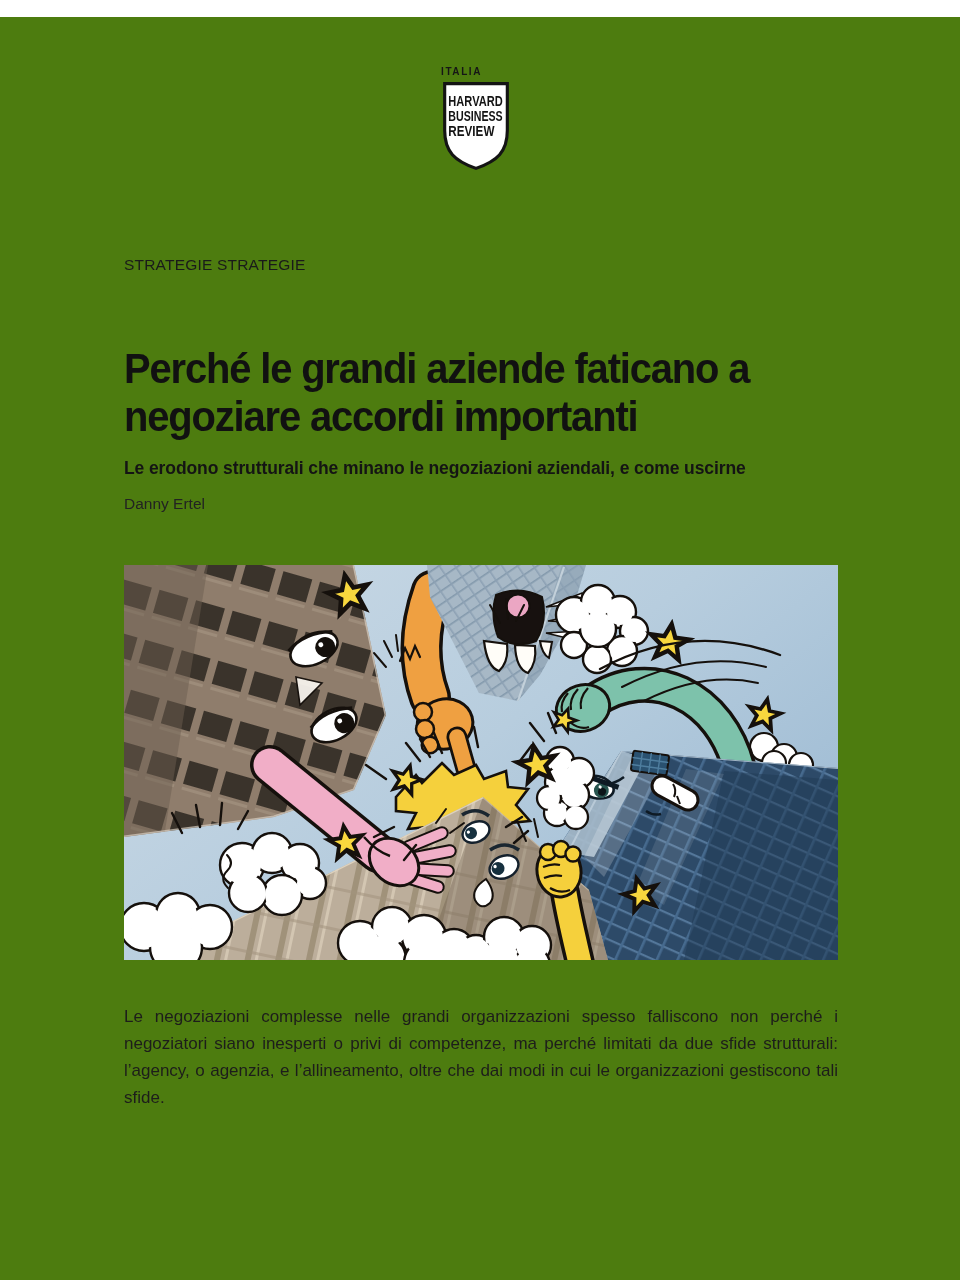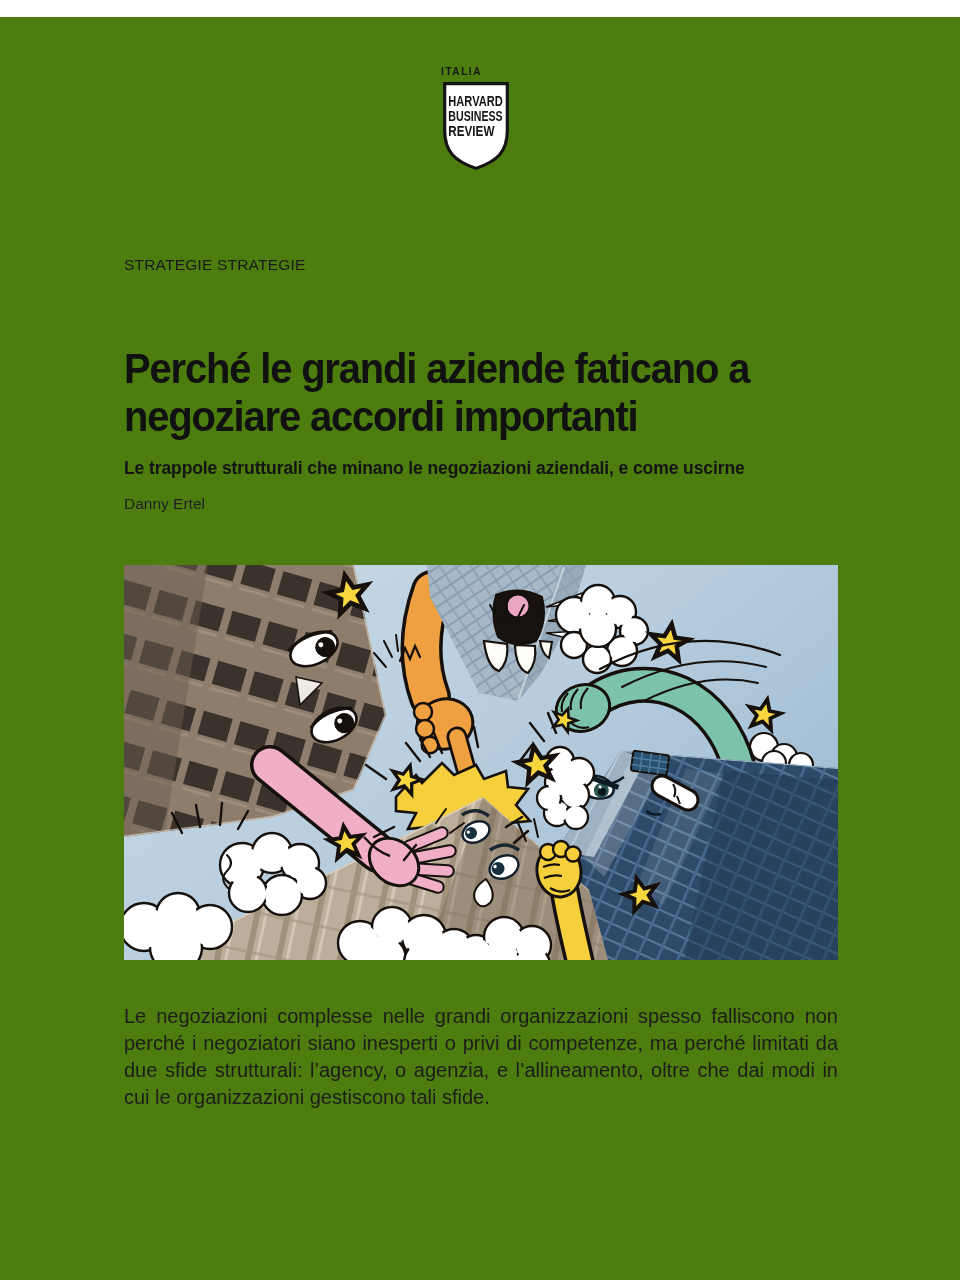--- a/index.html
+++ b/index.html
@@ -12,21 +12,21 @@
   .title{position:absolute;left:124px;top:328px;width:760px;margin:0;
          font-size:42px;font-weight:bold;letter-spacing:-1.2px;line-height:48px;color:#111;
          transform:scaleX(.95);transform-origin:0 0;white-space:nowrap;}
   .tline{display:block;}
   .subtitle{position:absolute;left:124px;top:441px;width:760px;font-size:17.5px;font-weight:bold;
             letter-spacing:-.1px;color:#141414;white-space:nowrap;}
   .author{position:absolute;left:124px;top:478px;font-size:15.5px;color:#222;text-align:center;}
   .hero{position:absolute;left:124px;top:548px;width:714px;height:395px;margin:0;}
   .hero svg{display:block;width:714px;height:395px;}
   .body-par{position:absolute;left:124px;width:714px;margin:0;text-align:justify;
-            font-size:20px;line-height:27px;color:#1d1d1b;}
+            font-size:17px;line-height:27px;color:#1d1d1b;}
   .par1{top:986px;} .par2{top:1096px;}
 </style>
 </head>
 <body>
 
 <div class="page">
 
   <header class="masthead">
     <div class="country">ITALIA</div>
     <svg class="shield" viewBox="0 0 76 98">
@@ -37,21 +37,21 @@
     </svg>
   </header>
 
   <div class="kicker">STRATEGIE STRATEGIE</div>
 
   <h1 class="title">
     <span class="tline">Perché le grandi aziende faticano a</span>
     <span class="tline">negoziare accordi importanti</span>
   </h1>
 
-  <div class="subtitle">Le trappole strutturali che minano le negoziazioni aziendali, e come uscirne</div>
+  <div class="subtitle">Le erodono strutturali che minano le negoziazioni aziendali, e come uscirne</div>
   <div class="author">Danny Ertel</div>
 
   <figure class="hero">
     <svg viewBox="0 0 714 395" role="img" aria-label="Grattacieli visti dal basso con occhi e bocche cartoon che si colpiscono con braccia colorate, tra stelle e nuvole">
       <defs>
         <linearGradient id="skyG" x1="0" y1="0" x2="1" y2="0.7">
           <stop offset="0" stop-color="#cbdae6"></stop>
           <stop offset="0.55" stop-color="#b7cdde"></stop>
           <stop offset="1" stop-color="#9fbcd4"></stop>
         </linearGradient>

